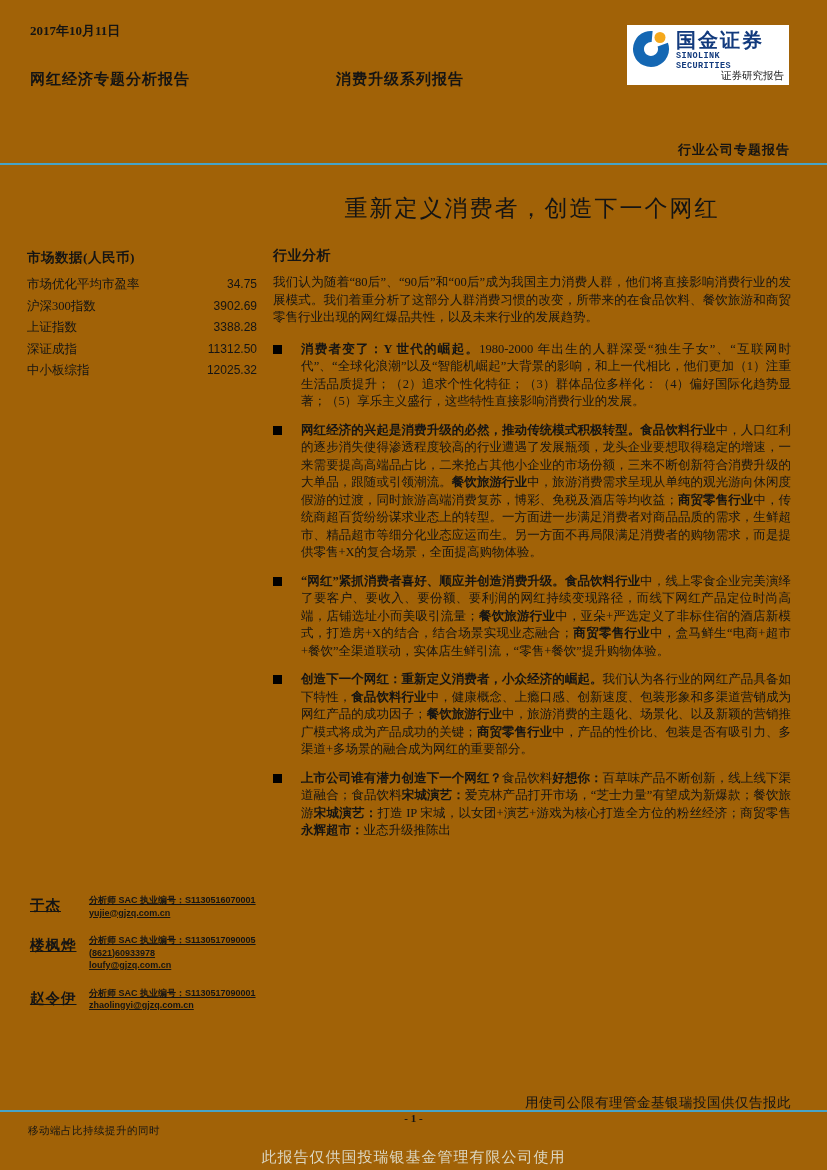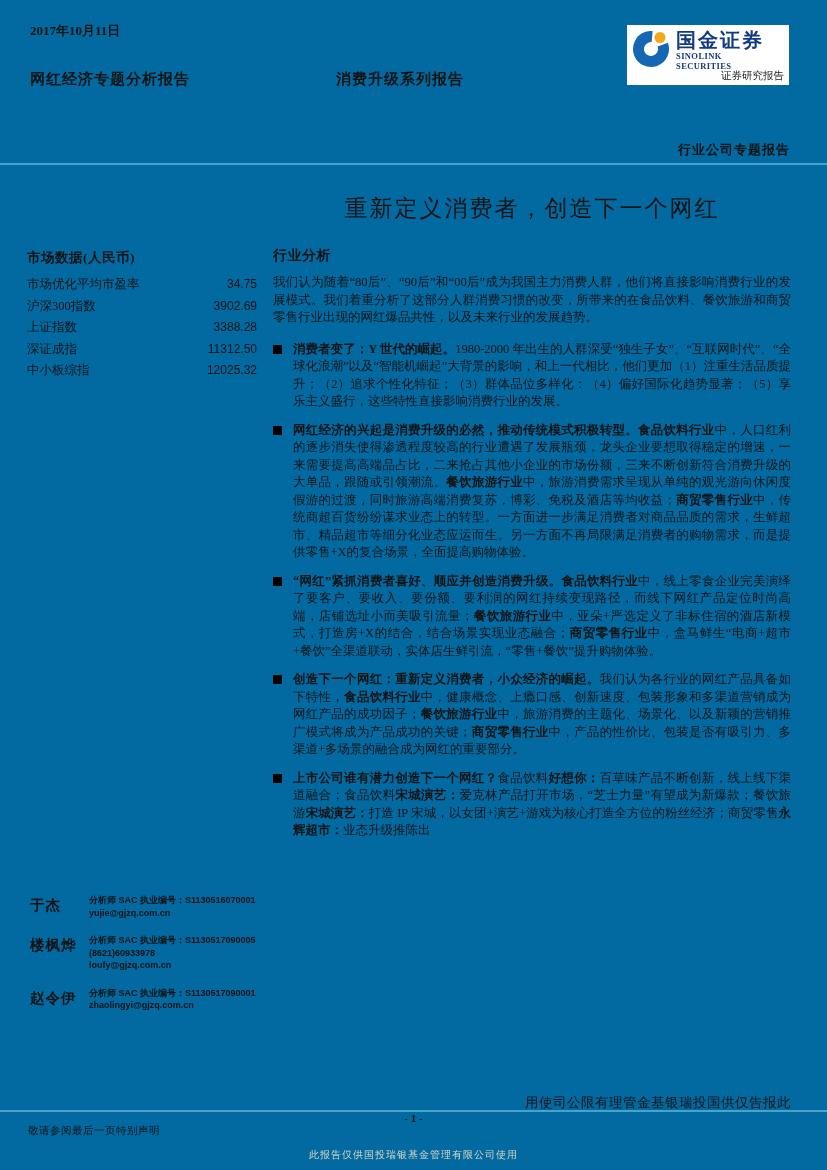--- a/index.html
+++ b/index.html
@@ -1,65 +1,65 @@
 <!DOCTYPE html>
 <html><head>
 <meta charset="utf-8">
 <style>
   html,body { margin:0; padding:0; background:#888; }
   .page {
     position:relative; width:827px; height:1170px; margin:0 auto;
-    background:#0369a1; overflow:hidden;
+    background:#a16207; overflow:hidden;
     font-family:"Liberation Serif","DejaVu Serif",serif; color:#141414;
   }
   
   .date { position:absolute; left:30px; top:22px; font-size:13px; font-weight:bold; }
   .logo-box {
     position:absolute; left:627px; top:25px; width:162px; height:60px;
     background:#ffffff; box-sizing:border-box; padding:3px 10px 2px 4px;
   }
   .logo-row { display:flex; align-items:center; gap:5px; }
   .brand-cn { font-family:"Liberation Sans","DejaVu Sans",sans-serif; font-size:20px; font-weight:bold; color:#123a7d; letter-spacing:2px; line-height:22px; }
-  .brand-en { font-family:Liberation Serif, serif; font-size:8.5px; font-weight:bold; color:#123a7d; letter-spacing:0.4px; }
+  .brand-en { font-family:Liberation Mono, monospace; font-size:8.5px; font-weight:bold; color:#123a7d; letter-spacing:0.4px; }
   .tagline { position:absolute; right:5px; bottom:2px; font-size:10.5px; color:#222; }
   .series-left  { position:absolute; left:30px;  top:70px; font-size:15px; font-weight:bold; letter-spacing:1px; }
   .series-right { position:absolute; left:336px; top:70px; font-size:15px; font-weight:bold; letter-spacing:1px; }
   .report-type  { position:absolute; right:37px; top:141px; font-size:13px; font-weight:bold; letter-spacing:1px; }
   .rule-top    { position:absolute; left:0; top:163px;  width:827px; height:2px; background:#47A4C8; }
   .rule-bottom { position:absolute; left:0; top:1110px; width:827px; height:2px; background:#47A4C8; }
   
   .doc-title {
     position:absolute; left:273px; top:193px; width:518px;
     text-align:center; font-size:23px; font-weight:normal; letter-spacing:2px;
   }
   
   .sidebar { position:absolute; left:27px; top:249px; width:230px; }
   .sidebar-header { font-size:13.5px; font-weight:bold; margin-bottom:7px; letter-spacing:0.5px; }
   .md-row { display:flex; justify-content:space-between; font-size:12.5px; line-height:21.5px; }
   .md-label { white-space:nowrap; }
   .md-value { font-family:"Liberation Sans","DejaVu Sans",sans-serif; font-size:12px; }
   
   .analysts { position:absolute; left:30px; top:894px; width:240px; }
-  .analyst { display:flex; gap:9px; margin-bottom:15px; }
+  .analyst { display:flex; gap:9px; margin-bottom:15px;text-decoration:underline; }
   .analyst-name { flex:none; width:50px; font-size:14.5px; font-weight:bold; letter-spacing:1px; padding-top:2px; }
   .analyst-details { font-family:"Liberation Sans","DejaVu Sans",sans-serif; font-size:9px; font-weight:bold; line-height:12.5px; }
   
   .content { position:absolute; left:273px; top:247px; width:518px; }
   .section-header { font-size:14px; font-weight:bold; margin-bottom:9px; letter-spacing:0.5px; }
   .intro { margin:0 0 14px 0; font-size:12.5px; line-height:17.5px; text-align:justify; }
-  .bullet { display:flex; gap:11px; margin-bottom:11px; }
+  .bullet { display:flex; gap:19px; margin-bottom:11px; }
   .bullet-marker { flex:none; width:9px; height:9px; background:#000; margin-top:4px; }
   .bullet p { flex:1; margin:0; font-size:12.5px; line-height:17.5px; text-align:justify; }
   .b { font-weight:bold; }
   
   .page-num    { position:absolute; left:0; top:1112px; width:827px; text-align:center; font-size:11px; font-weight:bold; }
   .footer-left { position:absolute; left:28px;  top:1124px; font-size:10.5px; letter-spacing:0.5px; }
   .footer-right{ position:absolute; right:36px; top:1094px; font-size:13.5px; letter-spacing:0.5px; }
   .watermark   { position:absolute; left:0; top:1148px; width:827px; text-align:center;
-                 font-size:10px; color:#dcd7c2; letter-spacing:1px; }
+                 font-size:15px; color:#dcd7c2; letter-spacing:1px; }
 </style>
 </head>
 <body>
 
 <div class="page">
 
   <div class="date">2017年10月11日</div>
 
   <div class="logo-box">
     <div class="logo-row">
@@ -154,17 +154,17 @@
       <p><span class="b">创造下一个网红：重新定义消费者，小众经济的崛起。</span><span>我们认为各行业的网红产品具备如下特性，</span><span class="b">食品饮料行业</span><span>中，健康概念、上瘾口感、创新速度、包装形象和多渠道营销成为网红产品的成功因子；</span><span class="b">餐饮旅游行业</span><span>中，旅游消费的主题化、场景化、以及新颖的营销推广模式将成为产品成功的关键；</span><span class="b">商贸零售行业</span><span>中，产品的性价比、包装是否有吸引力、多渠道+多场景的融合成为网红的重要部分。</span></p>
     </div>
     <div class="bullet">
       <div class="bullet-marker"></div>
       <p><span class="b">上市公司谁有潜力创造下一个网红？</span><span>食品饮料</span><span class="b">好想你：</span><span>百草味产品不断创新，线上线下渠道融合；食品饮料</span><span class="b">宋城演艺：</span><span>爱克林产品打开市场，“芝士力量”有望成为新爆款；餐饮旅游</span><span class="b">宋城演艺：</span><span>打造 IP 宋城，以女团+演艺+游戏为核心打造全方位的粉丝经济；商贸零售</span><span class="b">永辉超市：</span><span>业态升级推陈出</span></p>
     </div>
   </div>
 
   <div class="rule-bottom"></div>
   <div class="page-num">- 1 -</div>
-  <div class="footer-left">敬请参阅最后一页特别声明</div>
+  <div class="footer-left">移动端占比持续提升的同时</div>
   <div class="footer-right">用使司公限有理管金基银瑞投国供仅告报此</div>
   <div class="watermark">此报告仅供国投瑞银基金管理有限公司使用</div>
 
 </div>
 
 </body></html>

